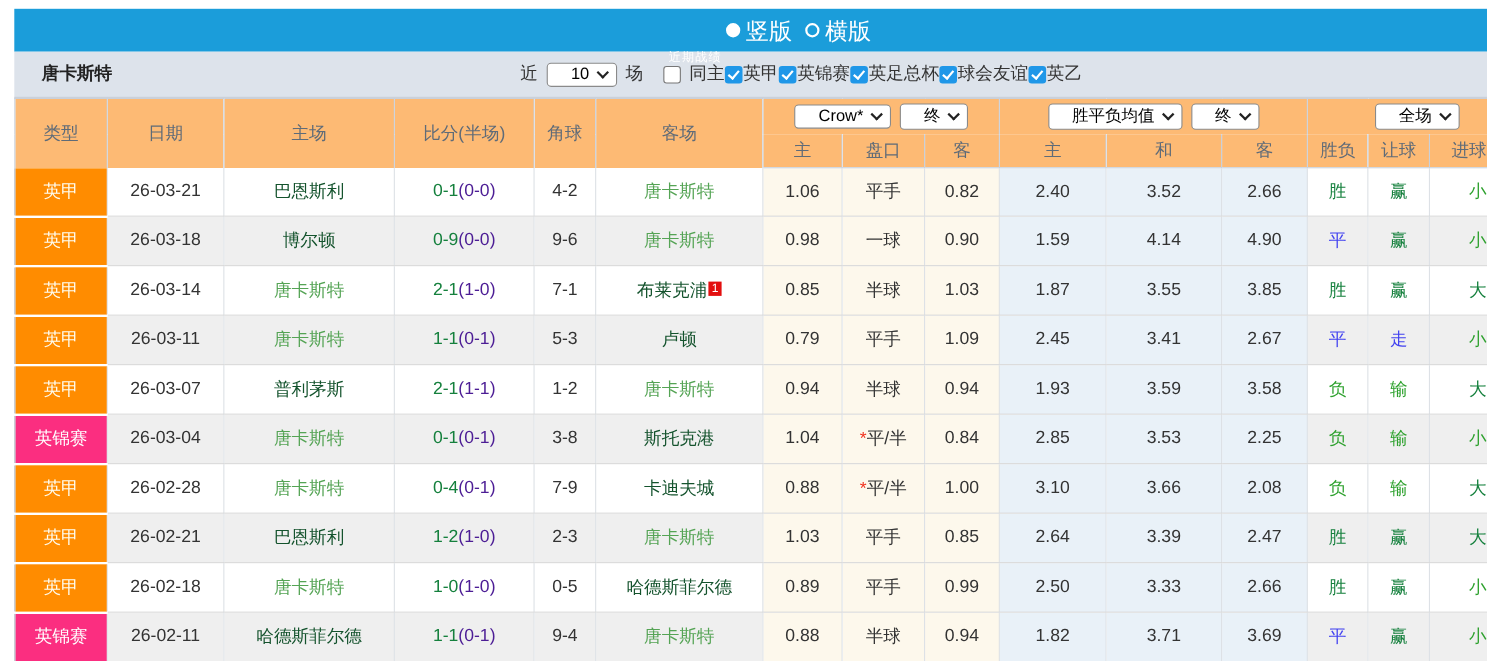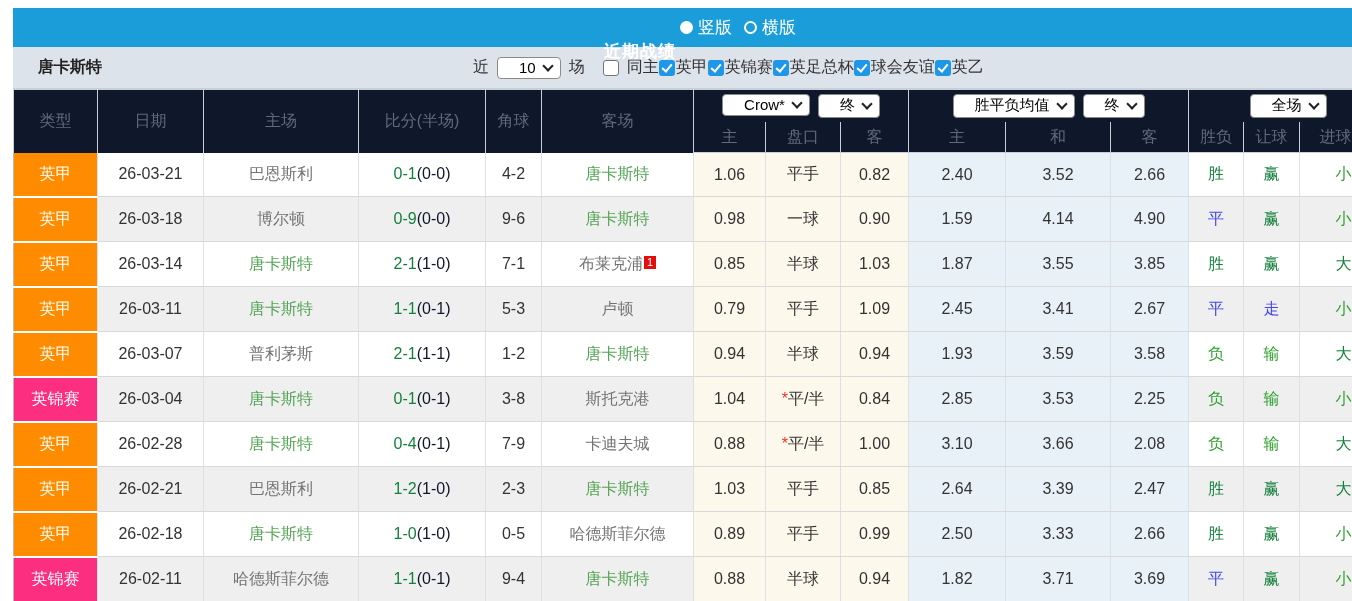--- a/index.html
+++ b/index.html
@@ -8,22 +8,22 @@
     font-family:"Liberation Sans","DejaVu Sans",sans-serif;
     -webkit-font-smoothing:antialiased;
   }
   .page{margin:8px 0 0 13px;width:1374px;}
 
   
   .titlebar{
     height:39px;background:#1b9dda;display:flex;align-items:center;justify-content:center;
     color:#fff;
   }
-  .titlebar .title{font-size:17px;font-weight:bold;letter-spacing:1px;margin-top:47px;}
-  .radio-group{display:flex;align-items:center;margin-left:2px;font-size:17px;}
+  .titlebar .title{font-size:11px;font-weight:normal;letter-spacing:1px;margin-top:47px;}
+  .radio-group{display:flex;align-items:center;margin-left:2px;font-size:21px;}
   .radio{width:13px;height:13px;border:2px solid #fff;border-radius:50%;display:inline-block;margin:0 5px 0 10px;box-sizing:border-box;}
   .radio.selected{background:#fff;margin-left:2px;}
 
   
   .filterbar{
     height:41px;background:#dde3eb;display:flex;align-items:center;
     font-size:16px;color:#333;border-bottom:1px solid #c9cfd8;
   }
   .team-name{font-weight:bold;padding-left:25px;width:435px;color:#222;}
   .filters{display:flex;align-items:center;gap:4px;}
@@ -42,44 +42,44 @@
     content:"";position:absolute;left:5px;top:2px;width:4px;height:8px;
     border-right:2px solid #fff;border-bottom:2px solid #fff;transform:rotate(40deg);
   }
   .cb-item{display:flex;align-items:center;}
   .cb-item .cb{margin-right:1px;}
 
   
   table{border-collapse:collapse;table-layout:fixed;width:1374px;font-size:16px;}
   col{}
   thead th{
-    background:#0f172a;color:#5f6b78;font-weight:normal;font-size:16px;
+    background:#fdba74;color:#5f6b78;font-weight:normal;font-size:16px;
     border:1px solid #c9d0da;height:28px;white-space:nowrap;overflow:hidden;
   }
   thead tr.selrow th{height:30px;border-bottom:none;}
   thead tr.subrow th{border-top:none;}
   thead th.main{border-bottom:1px solid #c9d0da;text-align:center;}
   tbody td{
     height:41px;text-align:center;color:#333;border-bottom:1px solid #d9d9d9;
     border-left:1px solid #dde1e6;border-right:1px solid #dde1e6;
     white-space:nowrap;overflow:hidden;background:#fff;
   }
   tbody tr.even td{background:#efefef;}
   tbody td.cream{background:#fdf8ec !important;}
   tbody td.lblue{background:#e9f1f8 !important;}
   tbody td.type{color:#fffdf0;border-bottom:2px solid #fff;border-left:none;}
   tbody td.type.league{background:#ff8c00 !important;}
   tbody td.type.cup{background:#fb2e80 !important;color:#fff;}
   table{border:1px solid #b3bac4;}
   .c-red{color:#15803d;}
   .c-blue{color:#4343f0;}
   .c-green{color:#2ea12e;}
-  .c-dark{color:#0f172a;}
+  .c-dark{color:#4c1d95;}
   .team-green{color:#55a455;}
-  .team-dark{color:#737373;}
+  .team-dark{color:#14532d;}
   .badge{
     display:inline-block;background:#e30f0f;color:#fff;font-size:11px;line-height:13px;
     padding:0 3px;vertical-align:top;margin-left:1px;position:relative;top:2px;
   }
   .star{color:#f0301c;}
 </style>
 </head>
 <body>
 
 <div class="page">

